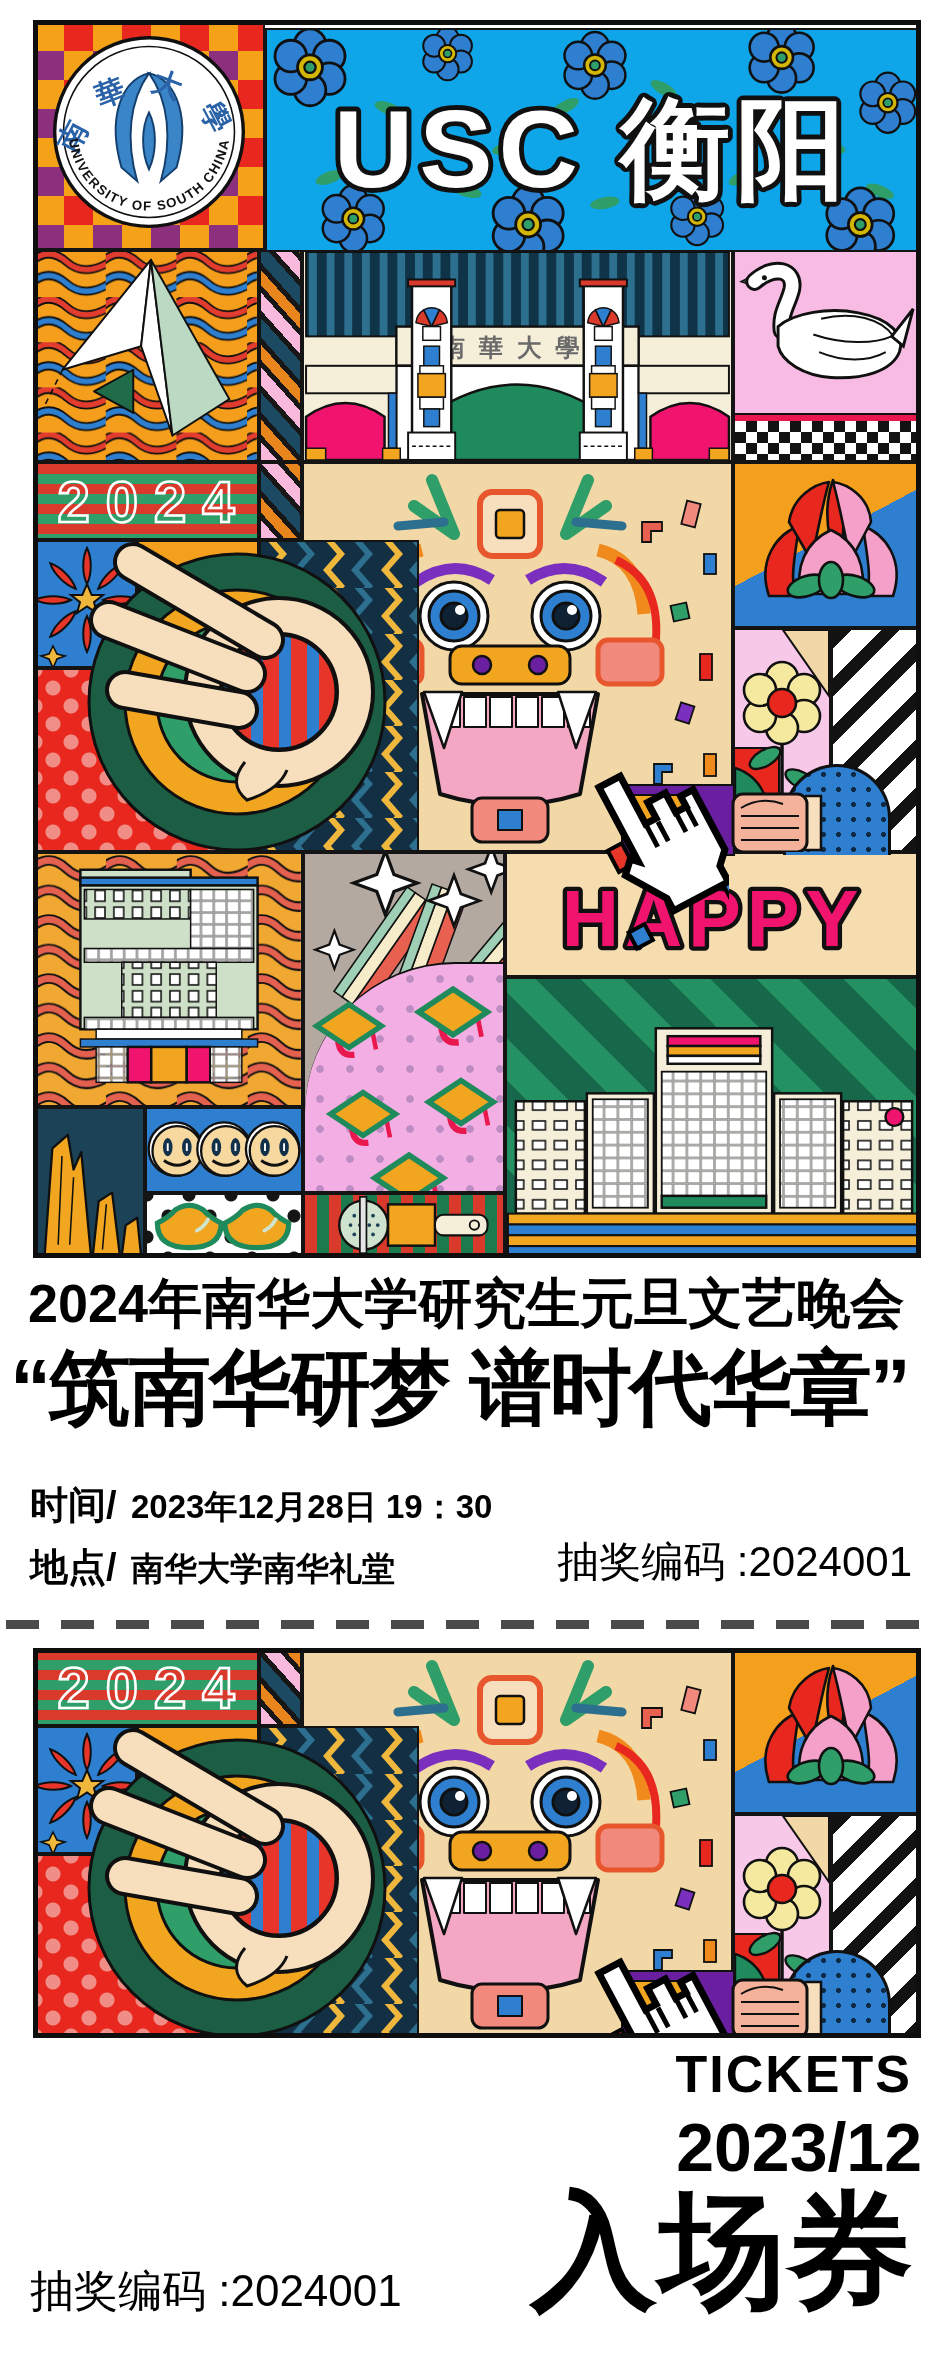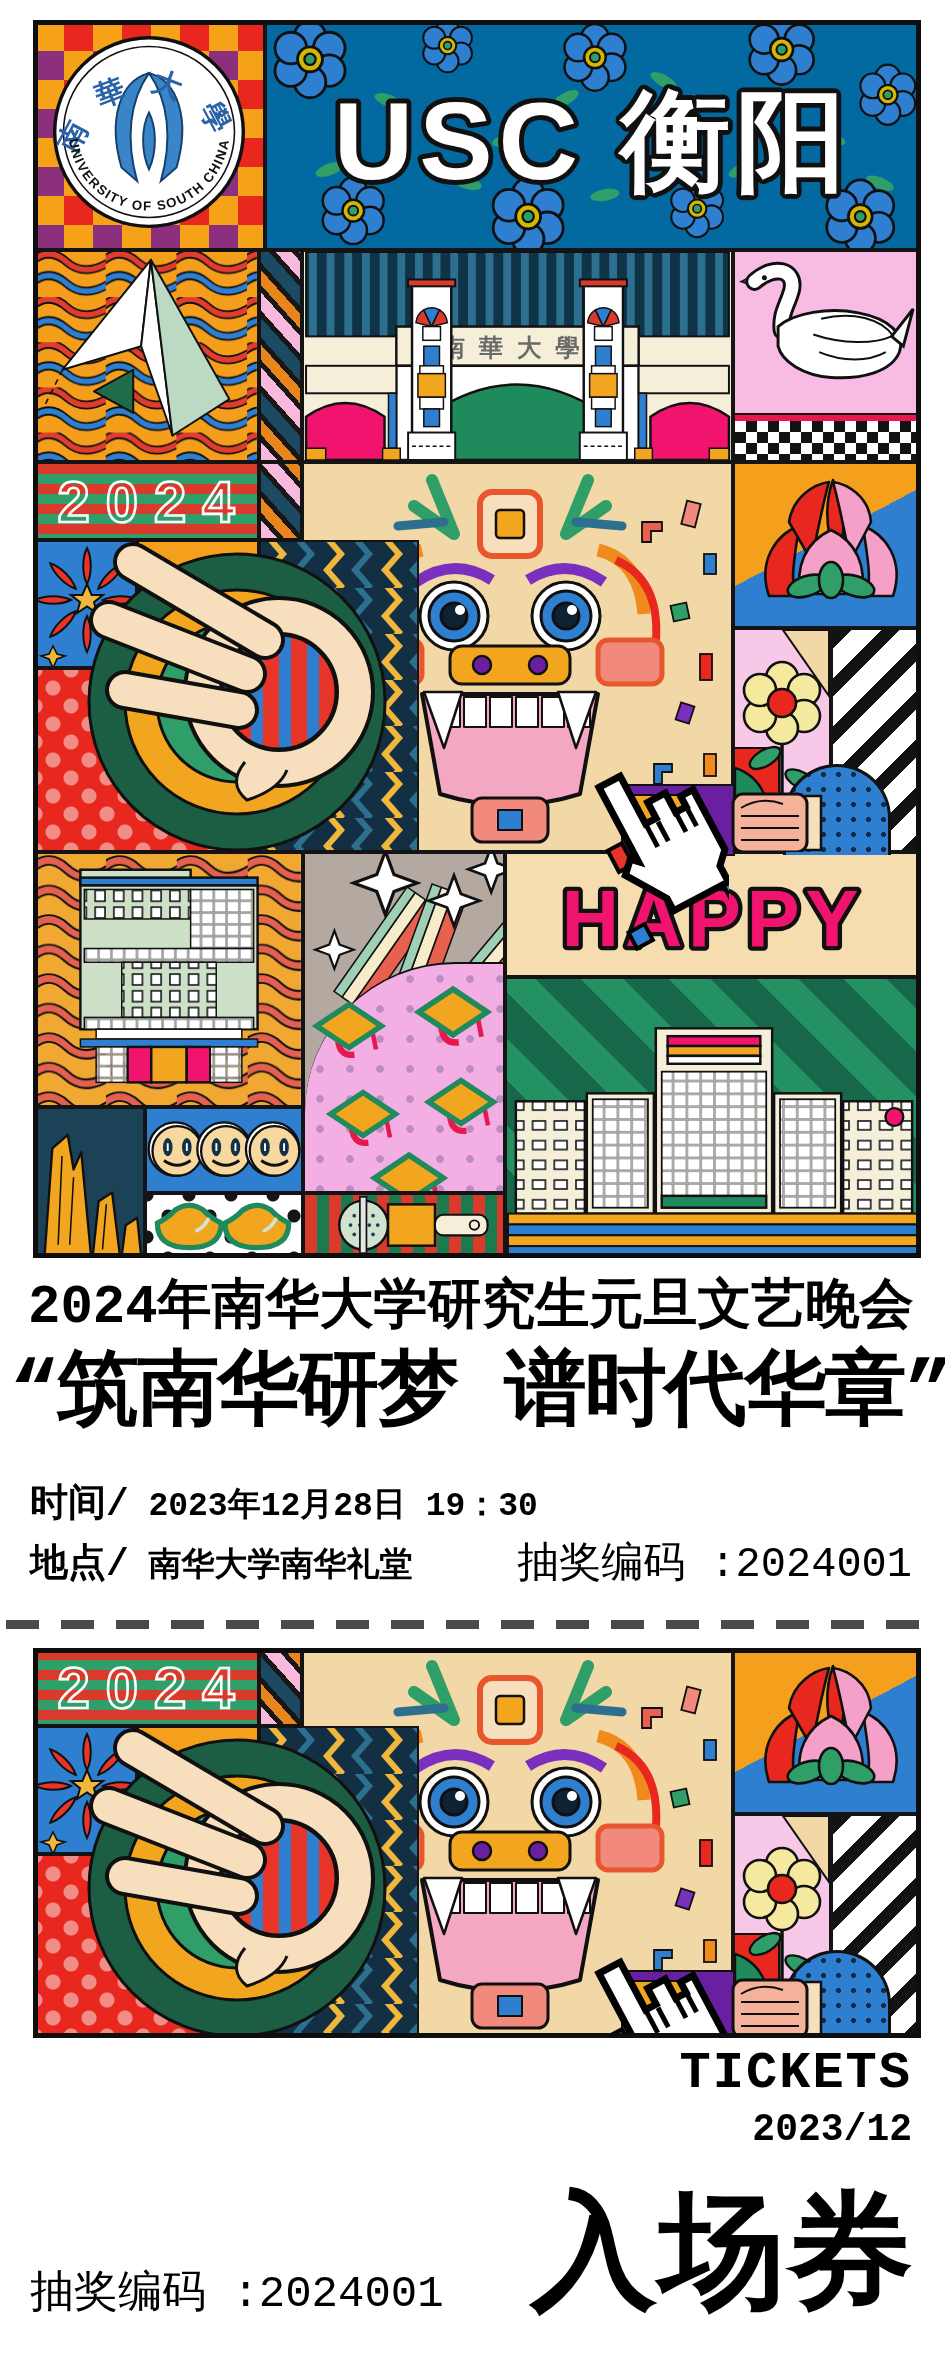--- a/index.html
+++ b/index.html
@@ -1,18 +1,18 @@
 <!DOCTYPE html>
 <html><head>
 <meta charset="utf-8">
 <style>
   html,body{margin:0;padding:0;background:#fff;}
   .page{position:relative;width:945px;height:2362px;background:#fff;overflow:hidden;
         font-family:"Liberation Sans",sans-serif;color:#000;}
-  .abs{position:absolute;font-family:Liberation Mono, monospace;}
+  .abs{position:absolute;}
   .t{position:absolute;box-sizing:border-box;border:2px solid #141414;overflow:hidden;}
   .ov{position:absolute;border:none;}
   .frame{position:absolute;left:33px;overflow:hidden;background:#fff;}
   .frame-border{position:absolute;inset:0;border:5px solid #0e0e0e;z-index:99;pointer-events:none;}
   .mid{position:absolute;left:0;width:888px;height:390px;}
   svg{display:block;}
   
   .checker{background-color:#e8281e;background-image:conic-gradient(#e8281e 0 25%,#f5a219 0 50%,#8c2f7c 0 75%,#f5a219 0);background-size:58px 58px;}
   .diag-band{background:repeating-linear-gradient(48deg,#f9b9dd 0 12px,#171717 12px 17px,#e8861d 17px 27px,#171717 27px 32px,#1d4a63 32px 45px,#171717 45px 50px);}
   .bw-stripes{background:repeating-linear-gradient(135deg,#121212 0 13px,#fff 13px 34px);}
@@ -29,21 +29,21 @@
   
   .title1{left:28px;top:1268px;font-size:54px;font-weight:700;letter-spacing:0px;white-space:nowrap;}
   .title2{left:10px;top:1334px;font-size:82px;font-weight:700;letter-spacing:-2px;white-space:nowrap;}
   .sched{left:30px;top:1478px;line-height:54px;white-space:nowrap;}
   .sched .lbl{font-size:38px;font-weight:700;margin-top:16px;}
   .sched .val{font-size:33px;font-weight:700;margin-left:10px;}
   .code-top{right:33px;top:1534px;font-size:42px;font-weight:400;}
   .tear{left:6px;top:1620px;width:933px;height:9px;background:repeating-linear-gradient(90deg,#4a4a4a 0 33px,transparent 33px 55px);}
   .slogan-b{left:30px;top:2034px;font-size:64px;font-weight:700;line-height:68px;letter-spacing:2px;}
   .tickets{right:33px;top:2044px;font-size:52px;font-weight:700;letter-spacing:2px;text-align:center;}
-  .tdate{right:33px;top:2108px;font-size:38px;font-weight:700;text-align:left;}
+  .tdate{right:23px;top:2108px;font-size:68px;font-weight:700;text-align:left;}
   .admission{right:30px;top:2168px;font-size:126px;font-weight:700;letter-spacing:2px;text-align:right;}
   .code-bot{left:30px;top:2262px;font-size:44px;font-weight:400;}
 </style>
 </head>
 <body>
 
 <div class="page">
 
   <div class="frame" style="top:20px;width:888px;height:1238px;">
 
@@ -60,21 +60,21 @@
         <path d="M116 92 C108 108 108 132 116 150 C124 132 124 108 116 92 Z" fill="#3a85c8" stroke="#15406e" stroke-width="2"></path>
         <text font-size="30" font-weight="bold" fill="#2a62a8" letter-spacing="22" text-anchor="middle">
           <textPath href="#lp1" startOffset="50%">南華大學</textPath>
         </text>
         <text font-size="13.5" font-weight="bold" fill="#111" letter-spacing="1.5" text-anchor="middle">
           <textPath href="#lp2" startOffset="50%">UNIVERSITY OF SOUTH CHINA</textPath>
         </text>
       </svg>
     </div>
 
-    <div class="t" style="left:232px;top:0;width:656px;height:230px;background:#0369a1;">
+    <div class="t" style="left:232px;top:8px;width:656px;height:230px;background:#0ea5e9;">
       <svg width="652" height="226" viewBox="0 0 656 230">
         <defs>
           <g id="uf">
             <g fill="#2e7fd0" stroke="#101010" stroke-width="2.5">
               <circle cx="0" cy="-20" r="14"></circle>
                 <circle cx="17" cy="-10" r="14"></circle>
                 <circle cx="17" cy="10" r="14"></circle>
               <circle cx="0" cy="20" r="14"></circle>
                 <circle cx="-17" cy="10" r="14"></circle>
                 <circle cx="-17" cy="-10" r="14"></circle>

